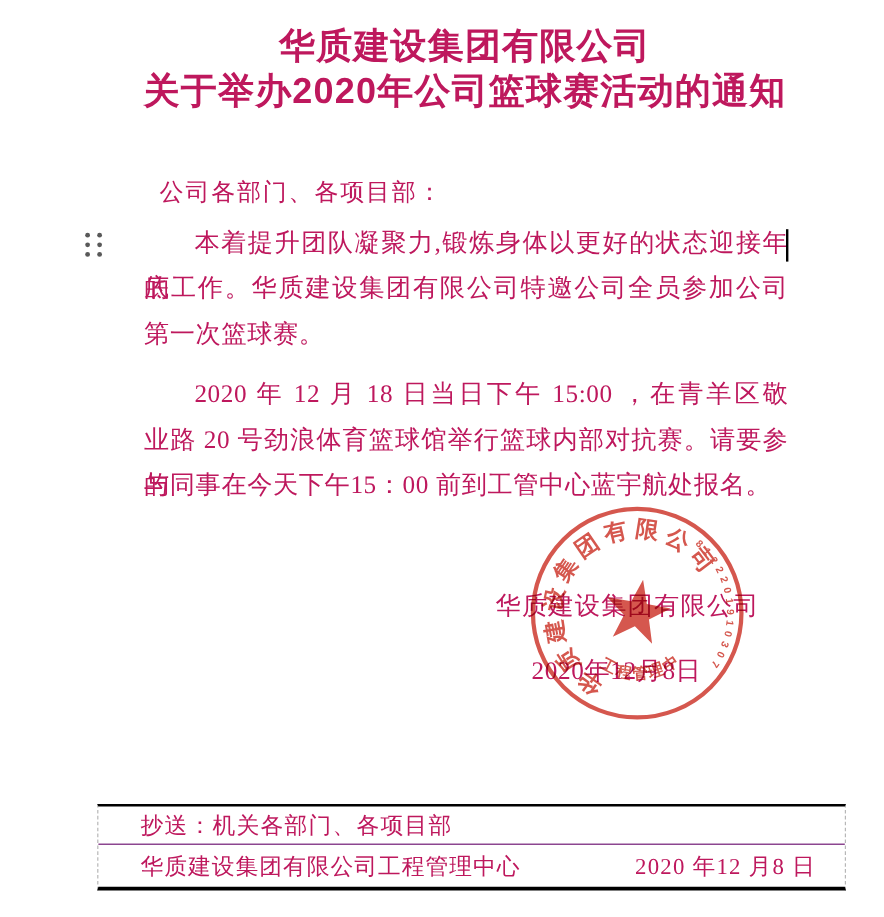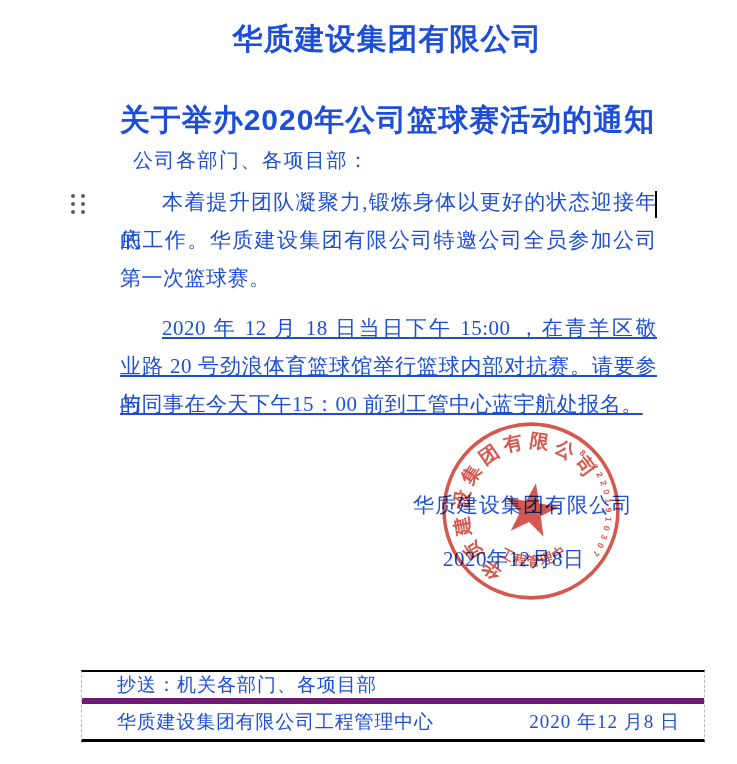--- a/index.html
+++ b/index.html
@@ -4,36 +4,36 @@
 <style>
   * { margin: 0; padding: 0; box-sizing: border-box; }
   html, body { background: #ffffff; }
   .page {
     position: relative;
     width: 737px;
     height: 743px;
     background: #ffffff;
     overflow: hidden;
     font-family: "Liberation Serif", "DejaVu Serif", serif;
-    color: #1d4ed8;
+    color: #be185d;
   }
   .title {
     position: absolute;
     left: 90px;
     width: 595px;
     text-align: center;
     font-family: "Liberation Sans", "DejaVu Sans", sans-serif;
     font-weight: 700;
     font-size: 30px;
     line-height: 36px;
     letter-spacing: 1px;
     white-space: nowrap;
   }
   .title1 { top: 21px; }
-  .title2 { top: 59px; margin-top: 43px; }
+  .title2 { top: 59px; }
   .salutation {
     position: absolute;
     left: 133px;
     top: 147px;
     font-size: 20px;
     letter-spacing: 1.5px;
     white-space: nowrap;
   }
   .para {
     position: absolute;
@@ -45,21 +45,21 @@
     line-height: 38px;
     font-size: 21px;
     letter-spacing: 0.5px;
     text-align: justify;
     text-align-last: justify;
     white-space: normal;
   }
   .para .line.indent { text-indent: 42px; }
   .para .line.last { text-align-last: left; }
   .p1 { top: 183px; }
-  .p2 { top: 309px; text-decoration: underline; }
+  .p2 { top: 309px; }
   .caret {
     position: absolute;
     left: 655px;
     top: 191px;
     width: 2px;
     height: 27px;
     background: #000;
   }
   .drag-handle {
     position: absolute;
@@ -115,21 +115,21 @@
     width: 624px;
     height: 72px;
     border-top: 2px solid #000;
     border-bottom: 3px solid #000;
     border-left: 1px dashed #b7b7b7;
     border-right: 1px dashed #b7b7b7;
     font-size: 19px;
   }
   .footer-row1 {
     height: 32px;
-    border-bottom: 6px solid #701a75;
+    border-bottom: 1px solid #701a75;
     display: flex;
     align-items: center;
     padding-left: 35px;
     letter-spacing: 1px;
     white-space: nowrap;
   }
   .footer-row2 {
     height: 35px;
     display: flex;
     align-items: center;

